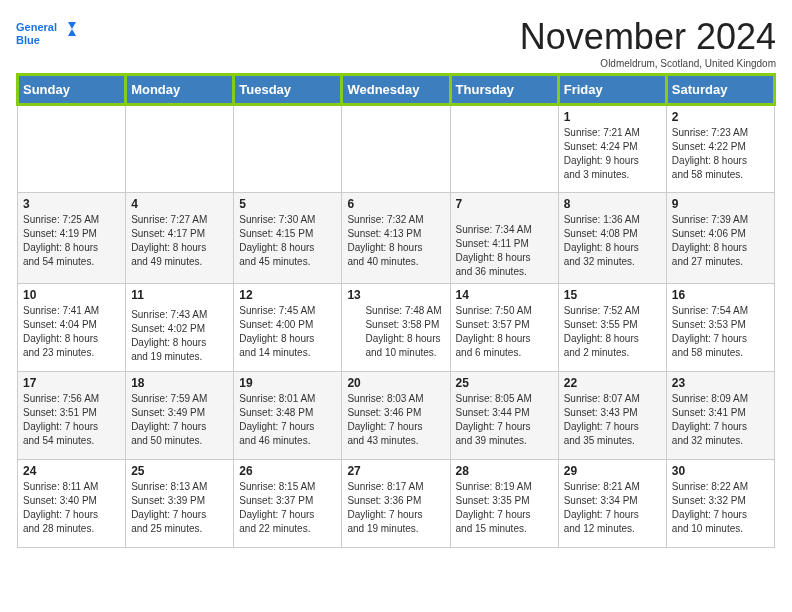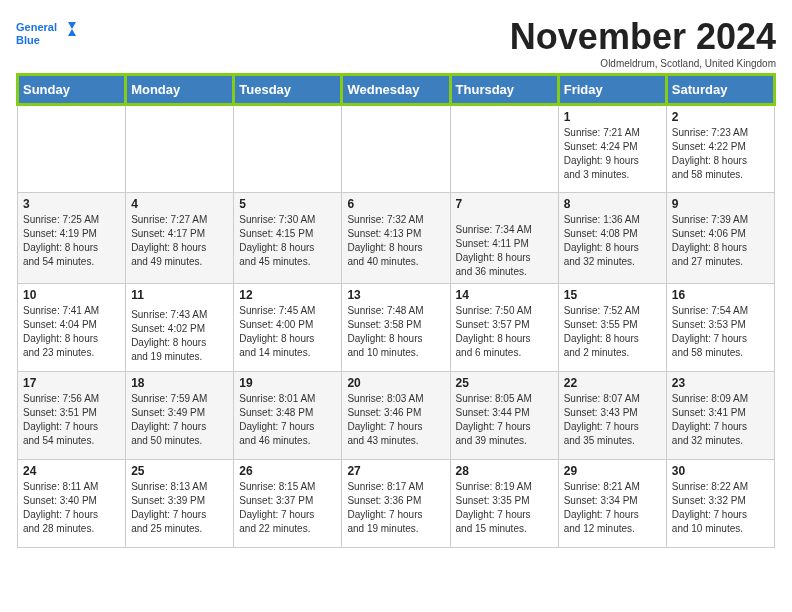--- a/index.html
+++ b/index.html
@@ -19,21 +19,21 @@
     .logo {
       display: flex;
       align-items: center;
       gap: 2px;
     }
     .title-block {
       text-align: right;
     }
     .month-title {
       font-size: 36px;
-      font-weight: bold;
+      font-weight: normal;
       color: #222;
     }
     .location {
       font-size: 10px;
       color: #444;
     }
     table {
       width: 100%;
       border-collapse: collapse;
       table-layout: fixed;
@@ -192,21 +192,21 @@
         </td>
         <td>
           <div class="day-num">12</div>
           <div class="day-info" style="white-space: pre-line;">Sunrise: 7:45 AM
 Sunset: 4:00 PM
 Daylight: 8 hours
 and 14 minutes.</div>
         </td>
         <td>
           <div class="day-num">13</div>
-          <div class="day-info" style="white-space: pre-line;">Sunrise: 7:48 AM
+          <div class="day-info" style="white-space: pre-line; margin-left: 18px;">Sunrise: 7:48 AM
 Sunset: 3:58 PM
 Daylight: 8 hours
 and 10 minutes.</div>
         </td>
         <td>
           <div class="day-num">14</div>
           <div class="day-info" style="white-space: pre-line;">Sunrise: 7:50 AM
 Sunset: 3:57 PM
 Daylight: 8 hours
 and 6 minutes.</div>

